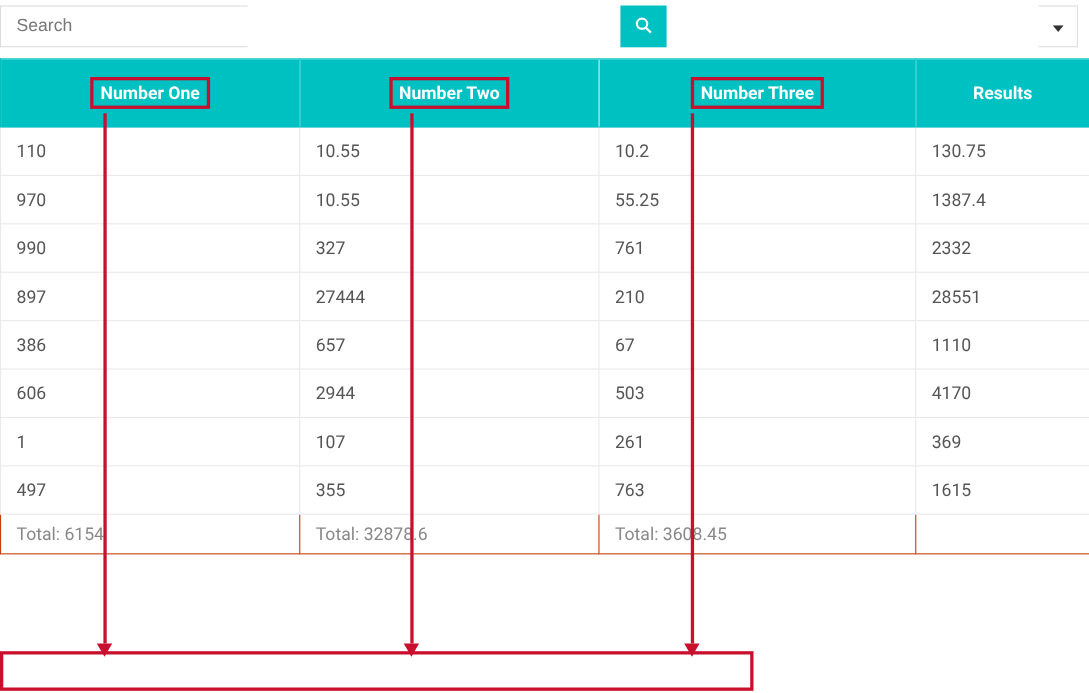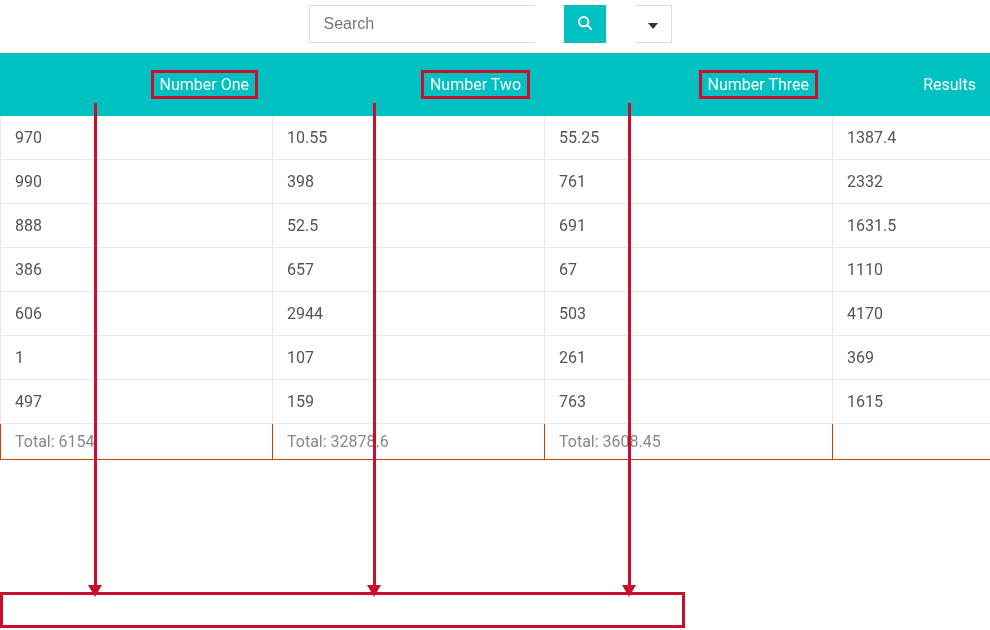--- a/index.html
+++ b/index.html
@@ -6,26 +6,25 @@
     body {
       font-family: -apple-system, BlinkMacSystemFont, "Segoe UI", Roboto, "Helvetica Neue", Arial, sans-serif;
       background: #fff;
       width: 990px;
       height: 630px;
       position: relative;
       overflow: hidden;
     }
     .search-area {
       display: flex;
-      justify-content: center;
+      justify-content: space-between;
       align-items: stretch;
       padding: 0 10px 10px 0;
       margin-top: 5px;
       height: 48px;
-      gap: 30px;
     }
     .search-input {
       width: 225px;
       padding: 8px 14px;
       font-size: 16px;
       border: 1px solid #ddd;
       border-right: none;
       outline: none;
       color: #555;
     }
@@ -50,22 +49,22 @@
       cursor: pointer;
     }
     table {
       width: 100%;
       border-collapse: collapse;
       table-layout: fixed;
     }
     thead th {
       background: #00c1c1;
       color: #fff;
-      text-align: right;
-      font-weight: 400;
+      text-align: center;
+      font-weight: 700;
       font-size: 16px;
       padding: 16px 14px;
       border: 1px solid #00c1c1;
       position: relative;
     }
     thead th .header-box {
       border: 3px solid #c8102e;
       padding: 2px 6px;
       display: inline-block;
     }
@@ -132,36 +131,42 @@
   <thead>
     <tr id="header-row">
         <th><span class="header-box">Number One</span></th>
         <th><span class="header-box">Number Two</span></th>
         <th><span class="header-box">Number Three</span></th>
         <th>Results</th>
       </tr>
   </thead>
   <tbody id="table-body">
       <tr>
+        <td>110</td>
+        <td>10.55</td>
+        <td>10.2</td>
+        <td>130.75</td>
+      </tr>
+      <tr>
         <td>970</td>
         <td>10.55</td>
         <td>55.25</td>
         <td>1387.4</td>
       </tr>
       <tr>
         <td>990</td>
-        <td>398</td>
+        <td>327</td>
         <td>761</td>
         <td>2332</td>
       </tr>
       <tr>
-        <td>888</td>
-        <td>52.5</td>
-        <td>691</td>
-        <td>1631.5</td>
+        <td>897</td>
+        <td>27444</td>
+        <td>210</td>
+        <td>28551</td>
       </tr>
       <tr>
         <td>386</td>
         <td>657</td>
         <td>67</td>
         <td>1110</td>
       </tr>
       <tr>
         <td>606</td>
         <td>2944</td>
@@ -169,21 +174,21 @@
         <td>4170</td>
       </tr>
       <tr>
         <td>1</td>
         <td>107</td>
         <td>261</td>
         <td>369</td>
       </tr>
       <tr>
         <td>497</td>
-        <td>159</td>
+        <td>355</td>
         <td>763</td>
         <td>1615</td>
       </tr>
     </tbody>
   <tfoot>
     <tr id="footer-row">
         <td>Total: 6154</td>
         <td>Total: 32878.6</td>
         <td>Total: 3608.45</td>
         <td></td>

